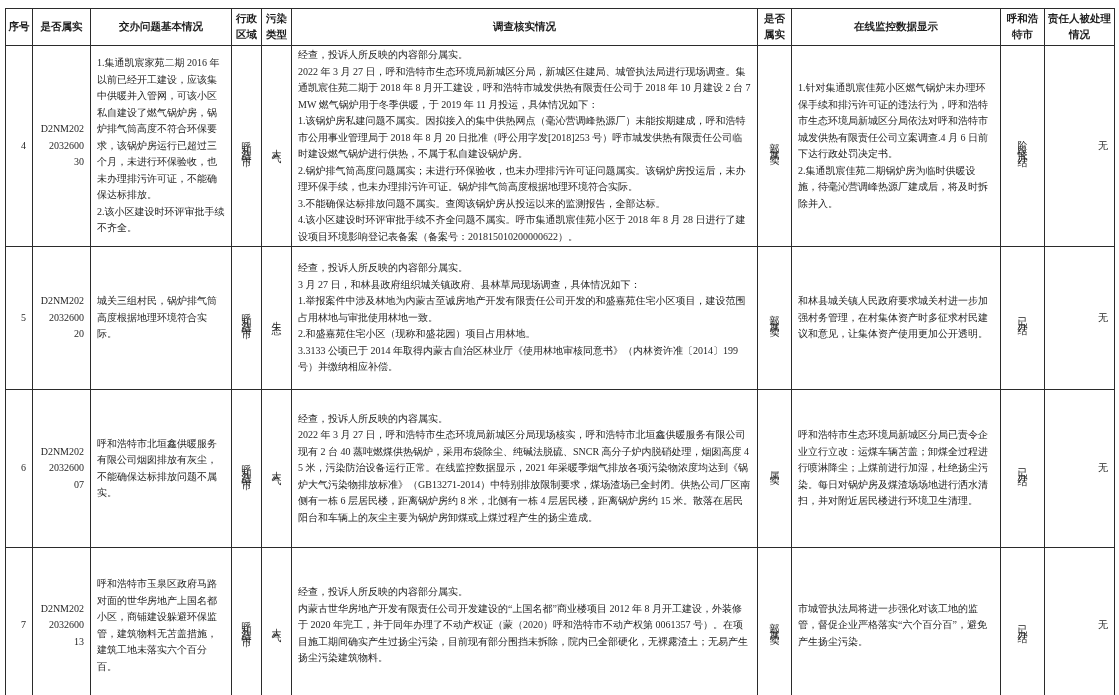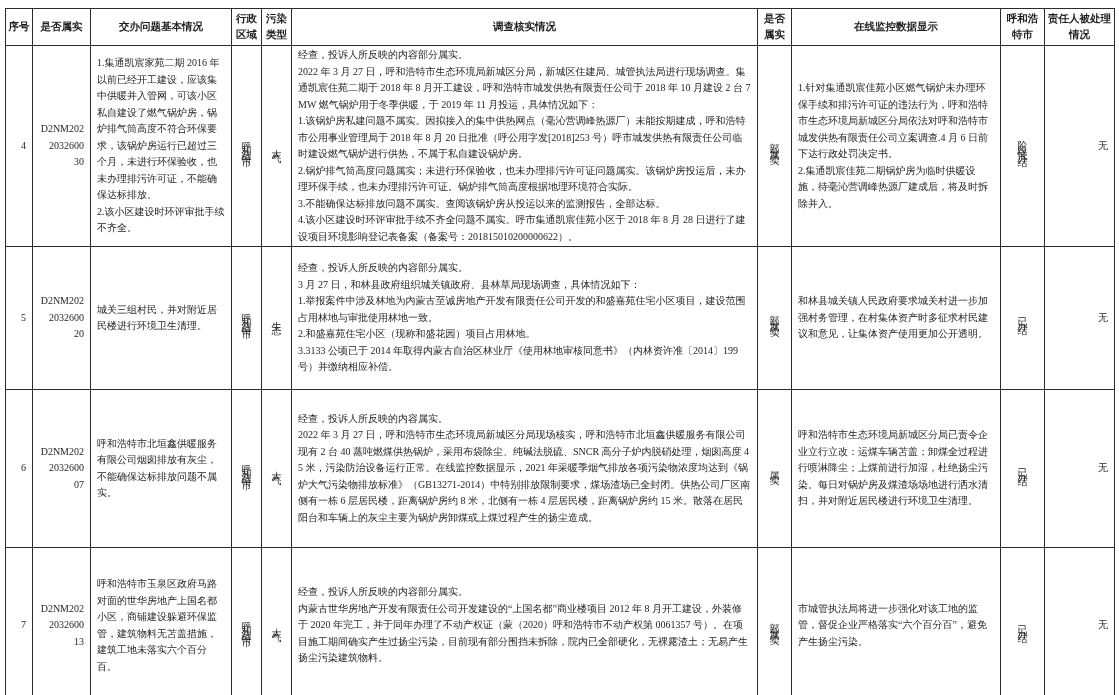--- a/index.html
+++ b/index.html
@@ -100,21 +100,21 @@
       <td class="pre">1.针对集通凯宸佳苑小区燃气锅炉未办理环保手续和排污许可证的违法行为，呼和浩特市生态环境局新城区分局依法对呼和浩特市城发供热有限责任公司立案调查.4 月 6 日前下达行政处罚决定书。
 2.集通凯宸佳苑二期锅炉房为临时供暖设施，待毫沁营调峰热源厂建成后，将及时拆除并入。</td>
       <td class="vert"><span>阶段性办结</span></td>
       <td class="center">无</td>
     </tr>
     <tr class="row5">
       <td class="center">5</td>
       <td class="center pre">D2NM202
 2032600
 20</td>
-      <td class="pre">城关三组村民，并对附近居民楼进行环境卫生清理。</td>
+      <td class="pre">城关三组村民，锅炉排气筒高度根据地理环境符合实际。</td>
       <td class="vert"><span>呼和浩特市</span></td>
       <td class="vert"><span>生态</span></td>
       <td class="pre">经查，投诉人所反映的内容部分属实。
 3 月 27 日，和林县政府组织城关镇政府、县林草局现场调查，具体情况如下：
 1.举报案件中涉及林地为内蒙古至诚房地产开发有限责任公司开发的和盛嘉苑住宅小区项目，建设范围占用林地与审批使用林地一致。
 2.和盛嘉苑住宅小区（现称和盛花园）项目占用林地。
 3.3133 公顷已于 2014 年取得内蒙古自治区林业厅《使用林地审核同意书》（内林资许准〔2014〕199 号）并缴纳相应补偿。</td>
       <td class="vert"><span>部分属实</span></td>
       <td class="pre">和林县城关镇人民政府要求城关村进一步加强村务管理，在村集体资产时多征求村民建议和意见，让集体资产使用更加公开透明。</td>
       <td class="vert"><span>已办结</span></td>

